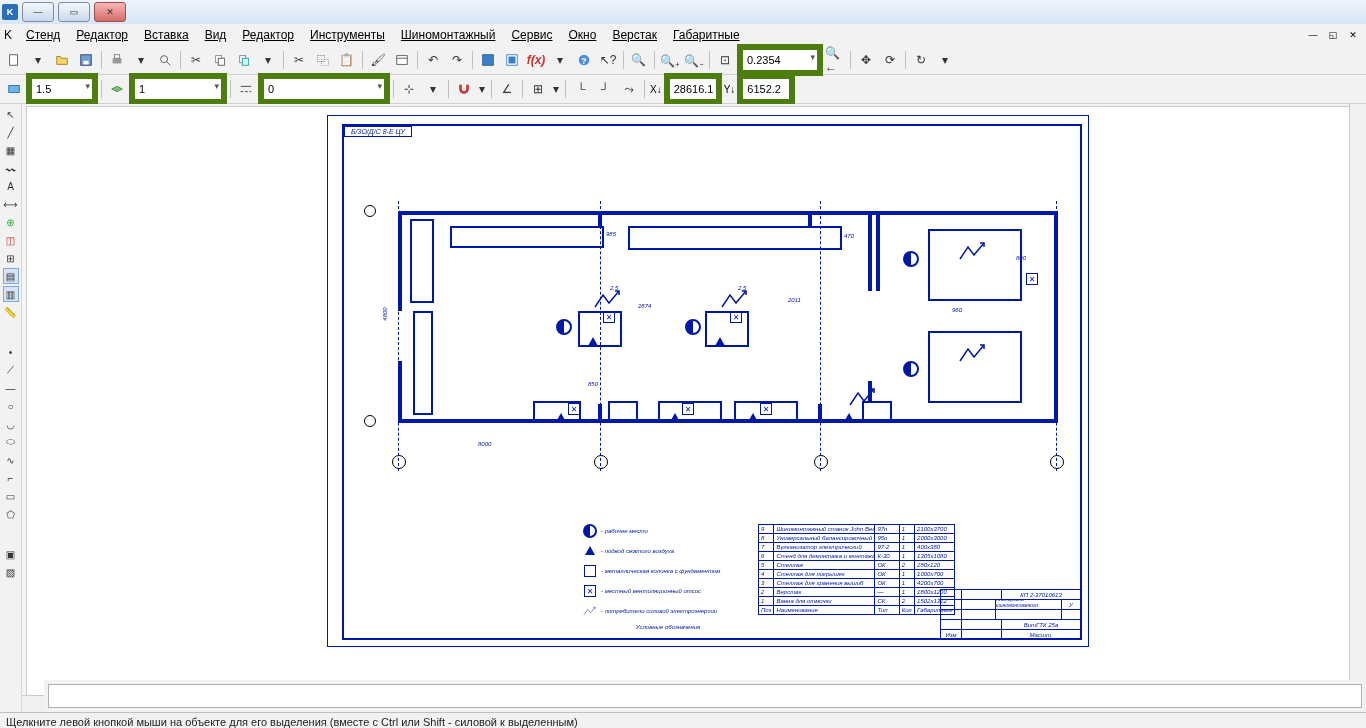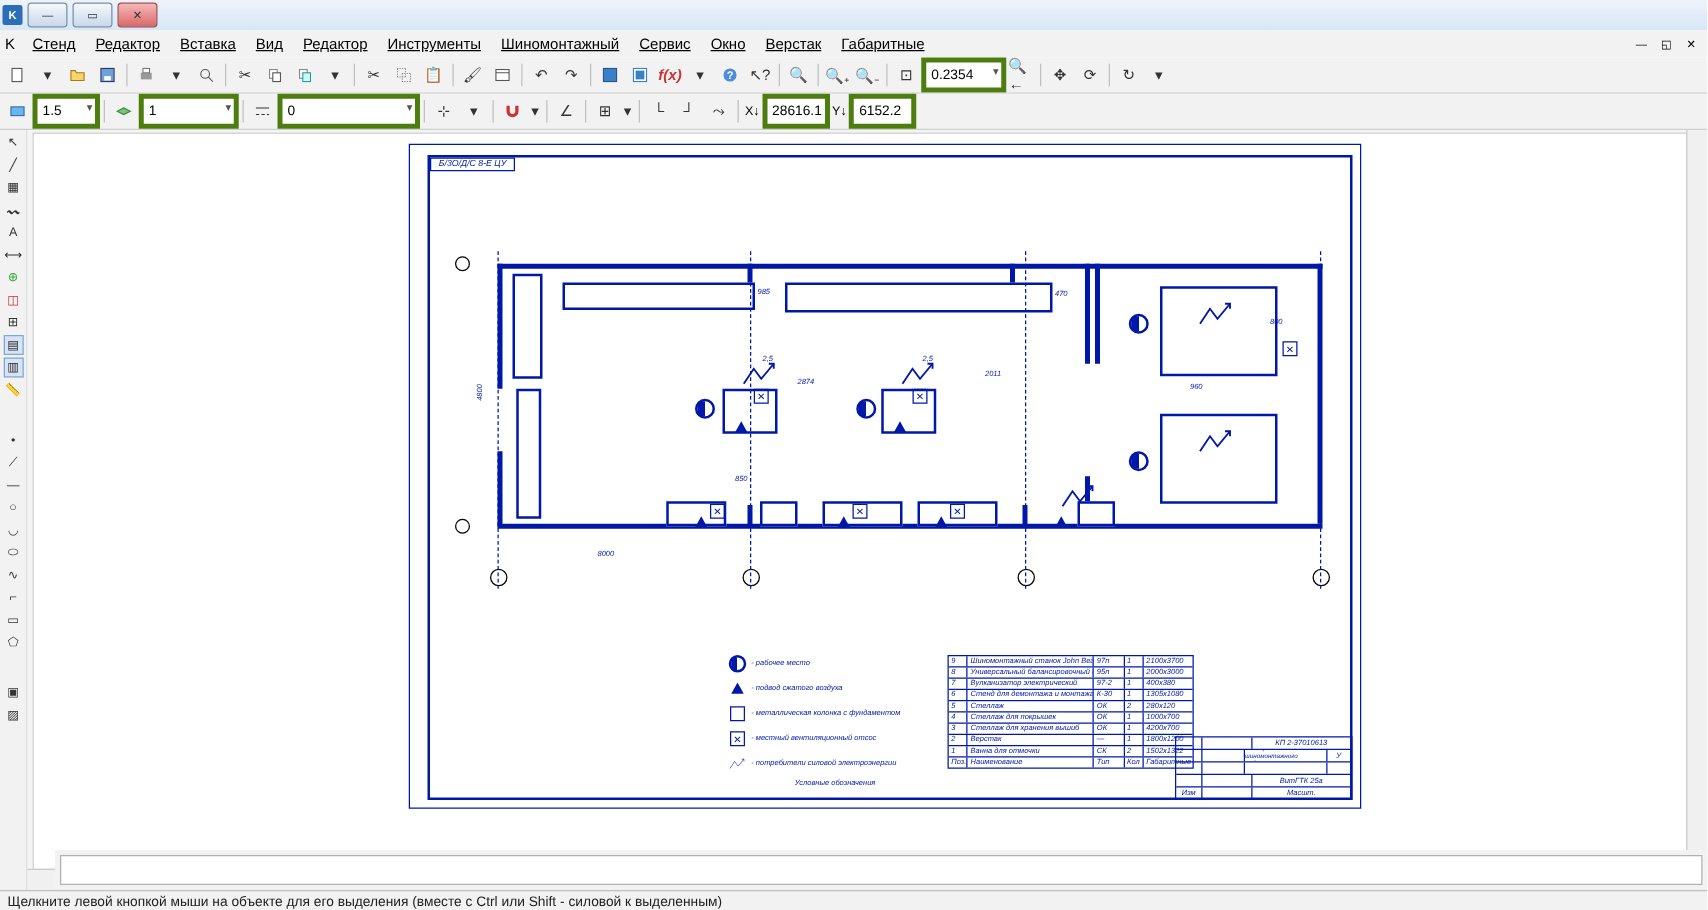--- a/index.html
+++ b/index.html
@@ -13,21 +13,21 @@
 .menubar{height:22px;background:#f2f2f2;display:flex;align-items:center;padding:0 4px;gap:0;font-size:12px}
 .menubar .m{padding:2px 8px;cursor:default}
 .menubar .m u{text-decoration:underline}
 .menubar .mdi{margin-left:auto;display:flex}
 .menubar .mdibtn{width:18px;height:14px;margin-left:2px;display:flex;align-items:center;justify-content:center;font-size:9px}
 
 .toolbar{height:28px;background:#f2f2f2;display:flex;align-items:center;padding:0 2px;gap:0;border-bottom:1px solid #d0d0d0}
 .tb{width:20px;height:20px;margin:0 1px;display:flex;align-items:center;justify-content:center;font-size:12px;color:#333;border:1px solid transparent}
 .tb svg{width:14px;height:14px}
 .sep{width:1px;height:18px;background:#c0c0c0;margin:0 3px}
-.combo{height:20px;border:4px solid #4d7c0f;background:#fff;font-size:11px;padding:0 2px 0 4px;position:relative;display:flex;align-items:center}
+.combo{height:20px;border:6px solid #4d7c0f;background:#fff;font-size:11px;padding:0 16px 0 4px;position:relative;display:flex;align-items:center}
 .combo::after{content:'▾';position:absolute;right:2px;top:2px;font-size:9px;color:#555}
 
 .workarea{position:relative;height:calc(728px - 24px - 22px - 28px*2 - 18px);display:flex}
 .lefttools{width:21px;background:#f2f2f2;display:flex;flex-direction:column;align-items:center;padding-top:2px;gap:2px;border-right:1px solid #d8d8d8}
 .lefttools .lt{width:16px;height:16px;display:flex;align-items:center;justify-content:center;font-size:10px;color:#333}
 .lt.sel{background:#d6e4f5;border:1px solid #7fa8d6;width:14px;height:14px}
 
 .canvaswrap{flex:1;position:relative;background:#f4f4f4}
 .canvas{position:absolute;left:4px;top:2px;right:16px;bottom:16px;background:#fff;border:1px solid #ccc;overflow:hidden}
 .scrollbar-v{position:absolute;right:0;top:0;bottom:16px;width:16px;background:#f0f0f0;border-left:1px solid #ccc}

